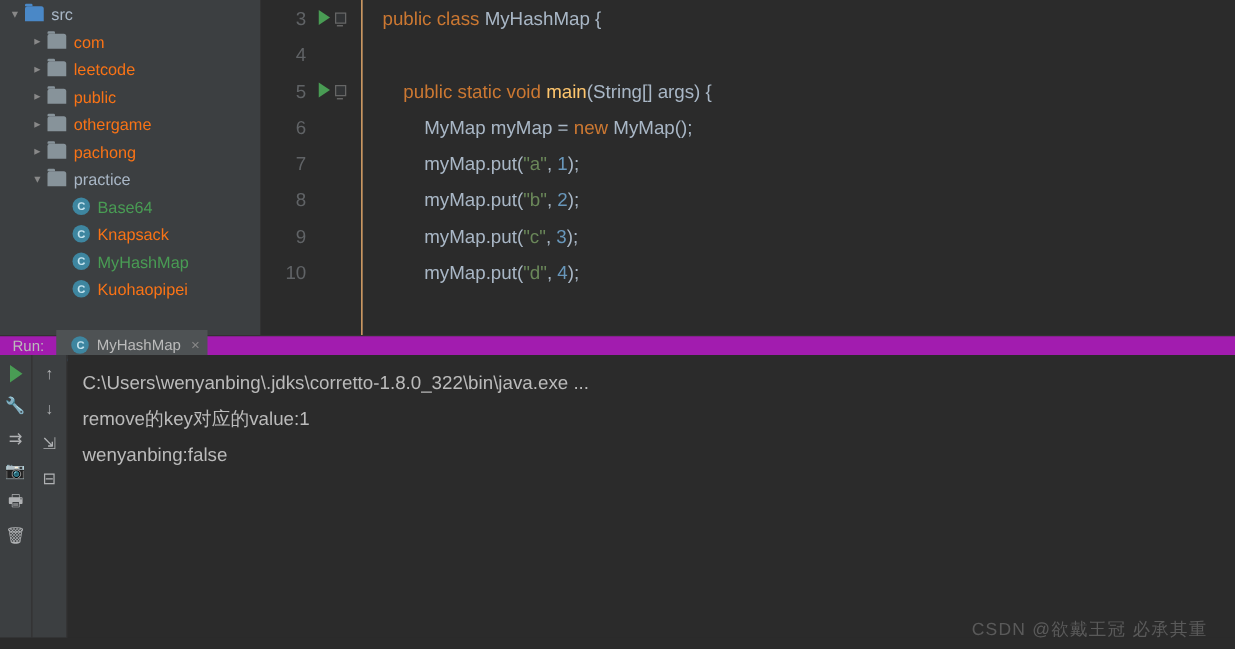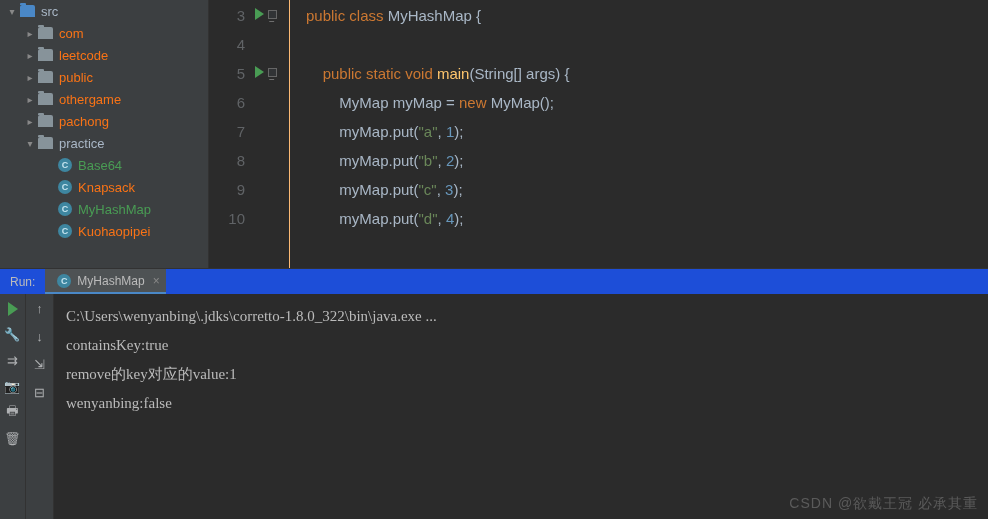--- a/index.html
+++ b/index.html
@@ -24,35 +24,35 @@
 .fold::after { content:'−'; color:#888; font-size:10px; position:absolute; top:-4px; left:0px; }
 .code { padding-top:1px; border-left:1px solid #fdba74; padding-left:16px;margin-left:22px; }
 .code-line { height:29px; line-height:29px; white-space:pre; }
 .kw { color:#cc7832; }
 .fn { color:#ffc66d; }
 .str { color:#6a8759; }
 .num { color:#6897bb; }
 .typ { color:#a9b7c6; }
 
 .run-panel { border-top:1px solid #323232; }
-.run-tabs { height:25px; background:#1d4ed8; display:flex; align-items:center; }
+.run-tabs { height:15px; background:#a21caf; display:flex; align-items:center; }
 .run-label { font-size:12px; color:#bbbbbb; padding:0 10px; }
 .run-tab { height:25px; display:flex; align-items:center; padding:0 6px 0 10px; background:#4e5254; font-size:12px; color:#bbbbbb; border-bottom:2px solid #4a88c7; }
 .close-x { margin-left:8px; color:#888; font-size:12px; cursor:pointer; }
 
 .run-body { display:flex; height:226px; }
 .run-left { width:26px; background:#3c3f41; display:flex; flex-direction:column; align-items:center; padding-top:4px; gap:10px; border-right:1px solid #323232; }
 .run-left2 { width:28px; background:#3c3f41; display:flex; flex-direction:column; align-items:center; padding-top:6px; gap:12px; border-right:1px solid #323232; }
 .tool-icon { width:16px; height:16px; display:flex; align-items:center; justify-content:center; color:#afb1b3; font-size:13px; cursor:pointer; }
 .run-green { width:0; height:0; border-left:10px solid #499c54; border-top:7px solid transparent; border-bottom:7px solid transparent; margin-top:4px; }
 
 .console { flex:1; background:#2b2b2b; padding:8px 12px; font-family:'Consolas','Courier New',monospace; font-size:15px; color:#bbbbbb; }
-.console-line { line-height:29px; white-space:pre;font-family:Liberation Serif, serif; }
+.console-line { line-height:29px; white-space:pre; }
 
-.watermark { position:absolute; right:10px; bottom:6px; color:#7a7a7a; font-size:14px; letter-spacing:1px; opacity:0.6; font-family:Arial; }
+.watermark { position:absolute; right:22px; bottom:6px; color:#7a7a7a; font-size:14px; letter-spacing:1px; opacity:0.6; font-family:Arial; }
 </style>
 </head>
 <body>
 
 <div class="top">
   <div class="sidebar">
     <div class="tree-item" style="padding-left:4px">
       <span class="arrow">▾</span>
       <span class="folder-icon open"></span>
       <span>src</span>
@@ -152,20 +152,19 @@
       <div class="tool-icon">🗑</div>
     </div>
     <div class="run-left2">
       <div class="tool-icon">↑</div>
       <div class="tool-icon">↓</div>
       <div class="tool-icon">⇲</div>
       <div class="tool-icon">⊟</div>
     </div>
     <div class="console" id="console">
         <div class="console-line">C:\Users\wenyanbing\.jdks\corretto-1.8.0_322\bin\java.exe ...</div>
-        <div class="console-line">containsKey:true</div>
         <div class="console-line">remove的key对应的value:1</div>
         <div class="console-line">wenyanbing:false</div>
       </div>
   </div>
 </div>
 
 <div class="watermark">CSDN @欲戴王冠 必承其重</div>
 
 </body></html>

